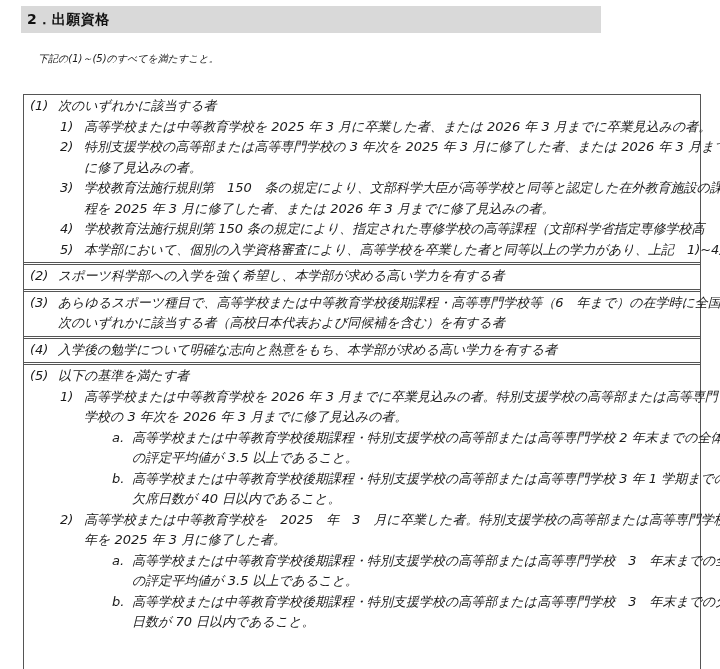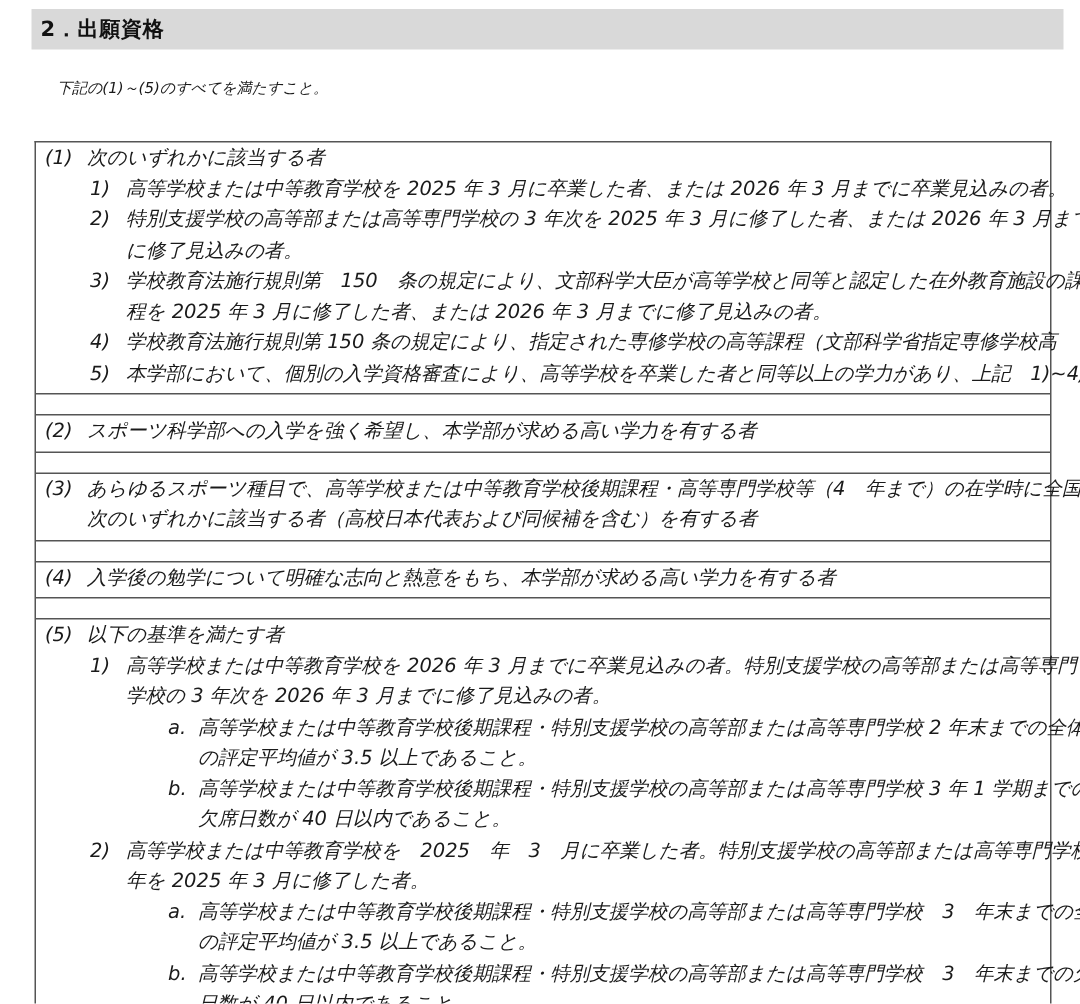--- a/index.html
+++ b/index.html
@@ -2,21 +2,21 @@
 <html><head>
 <meta charset="utf-8">
 <style>
   html, body { margin: 0; padding: 0; background: #ffffff; }
   body {
     width: 720px; height: 669px; overflow: hidden; position: relative;
     font-family: "DejaVu Sans", "Liberation Sans", sans-serif;
     color: #1a1a1a; font-size: 13px;
   }
   .section-header {
-    position: absolute; left: 21px; top: 6px; width: 688px; height: 27px;
+    position: absolute; left: 21px; top: 6px; width: 580px; height: 27px;
     background: #d9d9d9;
     display: flex; align-items: center;
   }
   .section-header .title {
     margin-left: 6px; font-weight: bold; font-size: 14px; color: #111;
     letter-spacing: 0.5px;
   }
   .intro {
     position: absolute; left: 38px; top: 52px; font-size: 10px; font-style: italic;
   }
@@ -24,21 +24,21 @@
     position: absolute; left: 23px; top: 94px; width: 676px;
     border: 1.5px solid #555;
     border-bottom: none;
     height: 580px;
   }
   .row {
     border-bottom: 1px solid #555;
     padding: 1px 0 2px 6px;
     box-sizing: border-box;
   }
-  .row + .row { border-top: 1px solid #555; margin-top: 13px; }
+  .row + .row { border-top: 1px solid #555; margin-top: 1px; }
   .line { line-height: 20.5px; white-space: nowrap; font-style: italic; }
   .num { display: inline-block; width: 28px; }
   .item { padding-left: 54px; position: relative; }
   .item .inum { position: absolute; left: 30px; }
   .sub { padding-left: 102px; position: relative; }
   .sub .snum { position: absolute; left: 82px; }
   .row.last { border-bottom: none; }
 </style>
 </head>
 <body>
@@ -64,21 +64,21 @@
     <div class="line item"><span class="inum">4)</span><span>学校教育法施行規則第 150 条の規定により、指定された専修学校の高等課程（文部科学省指定専修学校高</span></div>
 
     <div class="line item"><span class="inum">5)</span><span>本学部において、個別の入学資格審査により、高等学校を卒業した者と同等以上の学力があり、上記　1)~4)に</span></div>
   </div>
 
   <div class="row">
     <div class="line"><span class="num">(2)</span><span>スポーツ科学部への入学を強く希望し、本学部が求める高い学力を有する者</span></div>
   </div>
 
   <div class="row">
-    <div class="line"><span class="num">(3)</span><span>あらゆるスポーツ種目で、高等学校または中等教育学校後期課程・高等専門学校等（4　年まで）の在学時に全国</span></div>
+    <div class="line"><span class="num">(3)</span><span>あらゆるスポーツ種目で、高等学校または中等教育学校後期課程・高等専門学校等（6　年まで）の在学時に全国</span></div>
     <div class="line" style="padding-left:28px;"><span>次のいずれかに該当する者（高校日本代表および同候補を含む）を有する者</span></div>
   </div>
 
   <div class="row">
     <div class="line"><span class="num">(4)</span><span>入学後の勉学について明確な志向と熱意をもち、本学部が求める高い学力を有する者</span></div>
   </div>
 
   <div class="row last">
     <div class="line"><span class="num">(5)</span><span>以下の基準を満たす者</span></div>
 
@@ -89,17 +89,17 @@
     <div class="line sub"><span>の評定平均値が 3.5 以上であること。</span></div>
     <div class="line sub"><span class="snum">b.</span><span>高等学校または中等教育学校後期課程・特別支援学校の高等部または高等専門学校 3 年 1 学期までの</span></div>
     <div class="line sub"><span>欠席日数が 40 日以内であること。</span></div>
 
     <div class="line item"><span class="inum">2)</span><span>高等学校または中等教育学校を　2025　年　3　月に卒業した者。特別支援学校の高等部または高等専門学校　3</span></div>
     <div class="line item"><span>年を 2025 年 3 月に修了した者。</span></div>
 
     <div class="line sub"><span class="snum">a.</span><span>高等学校または中等教育学校後期課程・特別支援学校の高等部または高等専門学校　3　年末までの全体</span></div>
     <div class="line sub"><span>の評定平均値が 3.5 以上であること。</span></div>
     <div class="line sub"><span class="snum">b.</span><span>高等学校または中等教育学校後期課程・特別支援学校の高等部または高等専門学校　3　年末までの欠席</span></div>
-    <div class="line sub"><span>日数が 40 日以内であること。</span></div>
+    <div class="line sub"><span>日数が 70 日以内であること。</span></div>
 
   </div>
 
 </div>
 
 </body></html>

